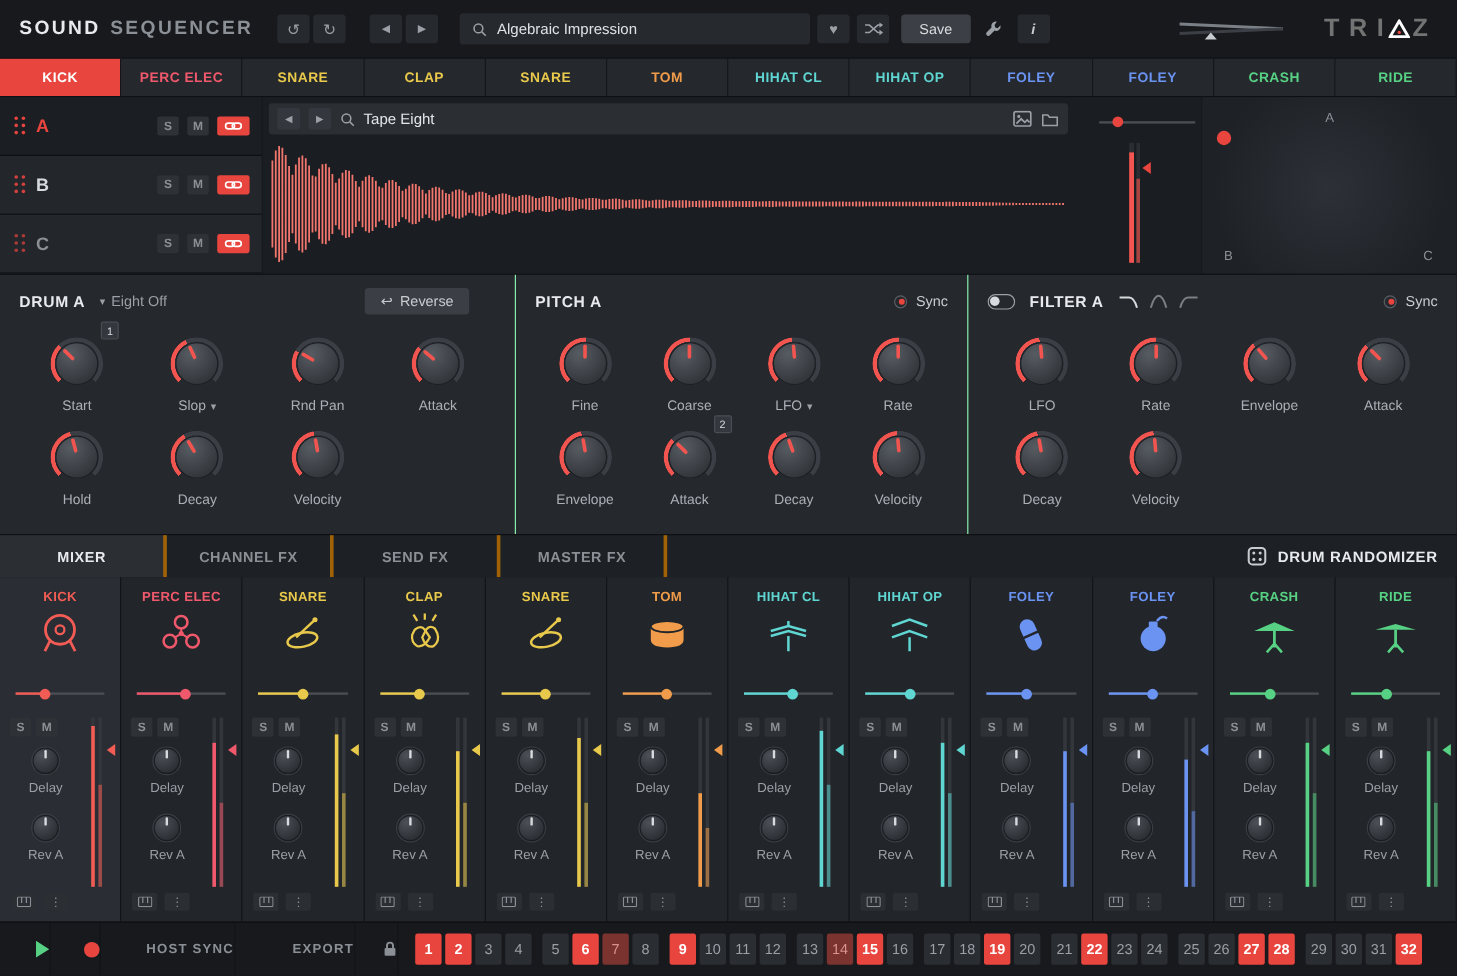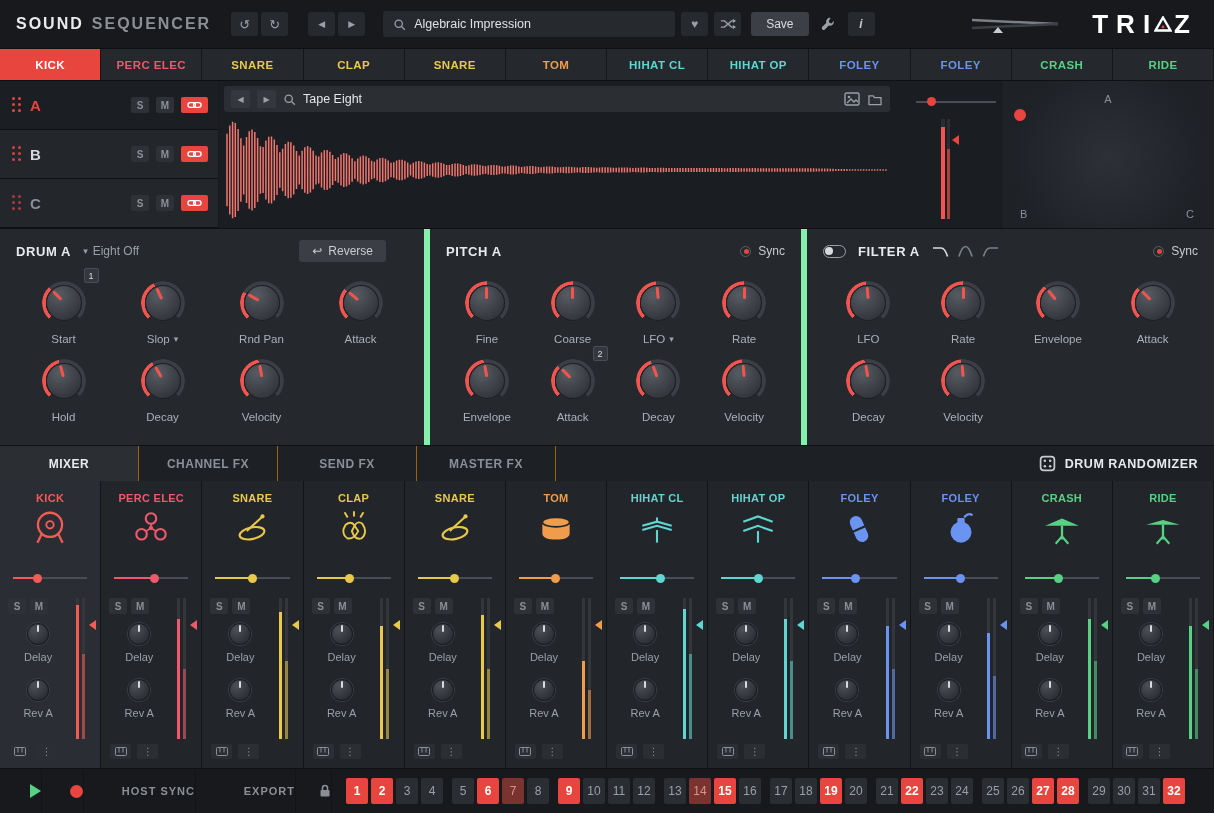--- a/index.html
+++ b/index.html
@@ -21,21 +21,21 @@
   .tb-btn { width:27px; height:24px; background:#26292e; border-radius:3px; display:flex;
     align-items:center; justify-content:center; color:#9aa0a6; font-size:13px; }
   .tb-btn.small-arrow { font-size:9px; }
   .preset-search { display:flex; align-items:center; gap:8px; background:#26292e; border-radius:3px;
     height:26px; padding:0 10px; width:292px; color:#dfe2e5; font-size:12.5px; margin-left:12px; }
   .save-btn { background:#3c4046; color:#d8dbde; font-size:12px; padding:5px 15px; border-radius:3px; margin-left:4px; }
   .heart { font-size:12px; }
   .info-btn { font-weight:bold; font-style:italic; font-size:12px; color:#c8ccd0; }
   .fader-graphic { margin-left:auto; display:flex; align-items:center; }
   .logo { display:flex; align-items:center; margin-left:26px; }
-  .logo-txt { font-size:26px; font-weight:bold; letter-spacing:8px; color:#ffffff; }
+  .logo-txt { font-size:21px; font-weight:bold; letter-spacing:8px; color:#737373; }
   .logo-tri { margin:0 2px 0 -4px; }
   
   .drumtabs { position:absolute; top:48px; left:0; right:0; height:33px; display:flex;
     background:#1d2024; border-top:1px solid #0e1013; border-bottom:1px solid #0e1013; }
   .drum-tab { flex:1; display:flex; align-items:center; justify-content:center; font-size:11.5px;
     font-weight:bold; letter-spacing:.4px; background:#25282d; border-right:1px solid #14161a; }
   .drum-tab.active { background:#e8453f; color:#fff !important; }
   
   .sample-section { position:absolute; top:81px; left:0; width:1214px; height:147px; background:#17191d; }
   .layer-col { position:absolute; left:0; top:0; width:218px; height:147px; }
@@ -68,21 +68,21 @@
   .xy-pad { position:absolute; left:1002px; top:0; width:212px; height:147px;
     background: radial-gradient(circle at 50% 52%, #2d3137, #1e2126 75%); }
   .xy-label { position:absolute; color:#8b9096; font-size:11px; }
   .xy-a { top:12px; left:50%; transform:translateX(-50%); }
   .xy-b { bottom:8px; left:18px; }
   .xy-c { bottom:8px; right:20px; }
   .xy-cursor { position:absolute; left:12px; top:28px; width:12px; height:12px; border-radius:50%; background:#e8453f; }
   
   .panels { position:absolute; top:228px; left:0; right:0; height:217px; display:flex;
     background:#25282d; border-top:1px solid #0e1013; }
-  .panel { position:relative; border-right:6px solid #86efac; }
+  .panel { position:relative; border-right:1px solid #86efac; }
   #drum-panel { width:430px; } #pitch-panel { width:377px; } #filter-panel { flex:1; border-right:none; }
   .panel-header { display:flex; align-items:center; height:44px; padding:0 16px; gap:12px; }
   .panel-title { font-size:13px; font-weight:bold; letter-spacing:.6px; }
   .choke { color:#9aa0a6; font-size:12px; display:flex; align-items:center; gap:5px; }
   .chev { font-size:9px; color:#9aa0a6; }
   .reverse-btn { margin-left:auto; margin-right:22px; background:#3b3f45; color:#c8ccd0; font-size:12px;
     padding:4px 13px; border-radius:3px; display:flex; align-items:center; gap:6px; }
   .sync { margin-left:auto; display:flex; align-items:center; gap:7px; font-size:12px; color:#c8ccd0; }
   .sync-dot { width:11px; height:11px; border:1.5px solid #5a5f66; border-radius:50%; position:relative; }
   .sync-dot::after { content:""; position:absolute; left:2.2px; top:2.2px; width:5px; height:5px;
@@ -105,21 +105,21 @@
     background:var(--ac); border-radius:2px; }
   .knob-label { font-size:11.5px; color:#aab0b6; display:flex; align-items:center; gap:4px; }
   .badge { position:absolute; top:-13px; right:-13px; width:15px; height:15px; background:#34383e;
     border:1px solid #4a4e54; border-radius:2px; color:#d8dbde; font-size:9px; display:flex;
     align-items:center; justify-content:center; }
   
   .fxtabs { position:absolute; top:445px; left:0; right:0; height:36px; background:#1d2024;
     border-top:1px solid #0e1013; display:flex; align-items:center; }
   #fx-tabs { display:flex; height:100%; }
   .fx-tab { width:139px; height:100%; display:flex; align-items:center; justify-content:center;
-    font-size:12px; font-weight:bold; letter-spacing:.5px; color:#8b9096; border-right:1px solid #a16207; }
+    font-size:12px; font-weight:bold; letter-spacing:.5px; color:#8b9096; border-right:3px solid #a16207; }
   .fx-tab.active { background:#2b2f34; color:#e8eaed; }
   .randomizer { margin-left:auto; display:flex; align-items:center; gap:9px; padding-right:16px;
     font-size:12.5px; font-weight:bold; letter-spacing:.5px; color:#e8eaed; }
   
   .mixer { position:absolute; top:481px; left:0; right:0; height:287px; display:flex; background:#22252a; }
   .strip { flex:1; position:relative; border-right:1px solid #121418; }
   .strip.selected { background:#2a2d33; }
   .strip-name { position:absolute; top:11px; width:100%; text-align:center; font-size:11px;
     font-weight:bold; letter-spacing:.3px; }
   .strip-icon { position:absolute; top:27px; left:50%; transform:translateX(-50%); }

